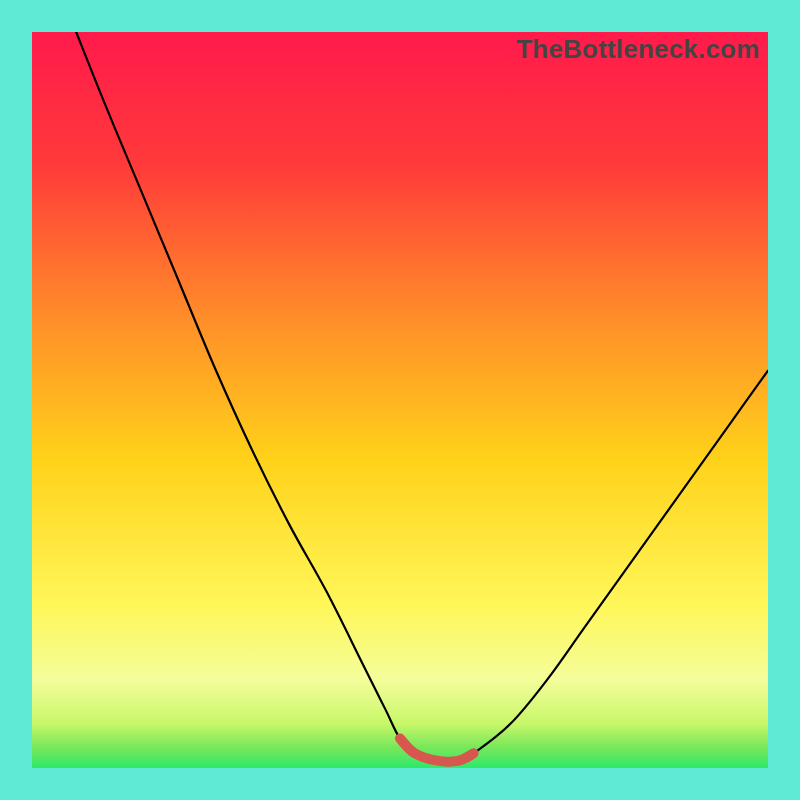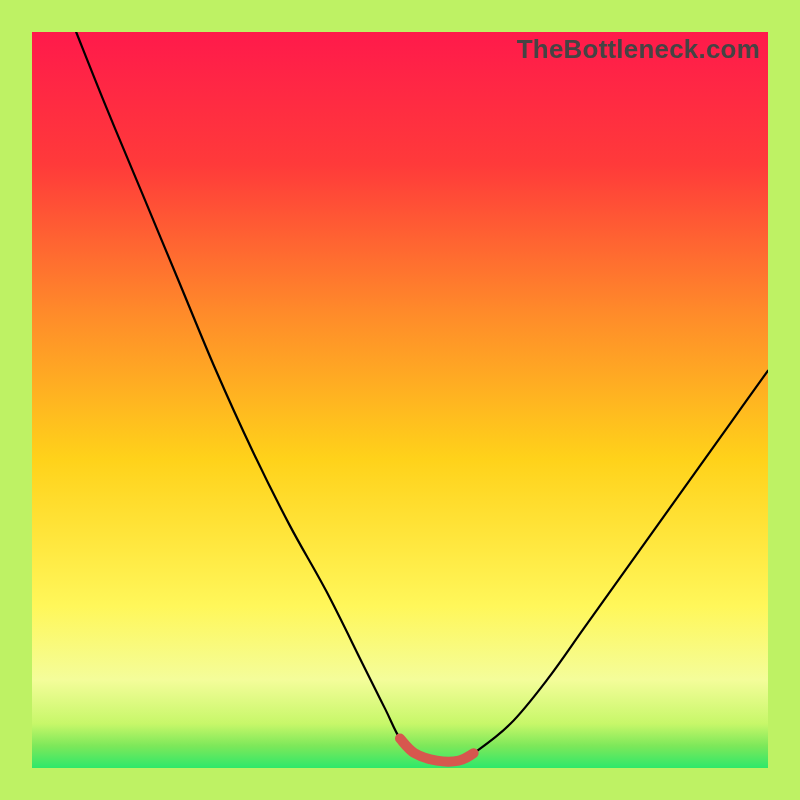--- a/index.html
+++ b/index.html
@@ -1,21 +1,21 @@
 <!DOCTYPE html>
 <html><head>
 <meta charset="utf-8">
 <style>
   * { margin: 0; padding: 0; box-sizing: border-box; }
   html, body { width: 800px; height: 800px; overflow: hidden; background: #000; }
   .stage {
     position: relative;
     width: 800px;
     height: 800px;
-    background: #bef264;
+    background: #5eead4;
   }
   .plot-area {
     position: absolute;
     left: 32px;
     top: 32px;
     width: 736px;
     height: 736px;
     overflow: hidden;
   }
   .gradient-bg {

